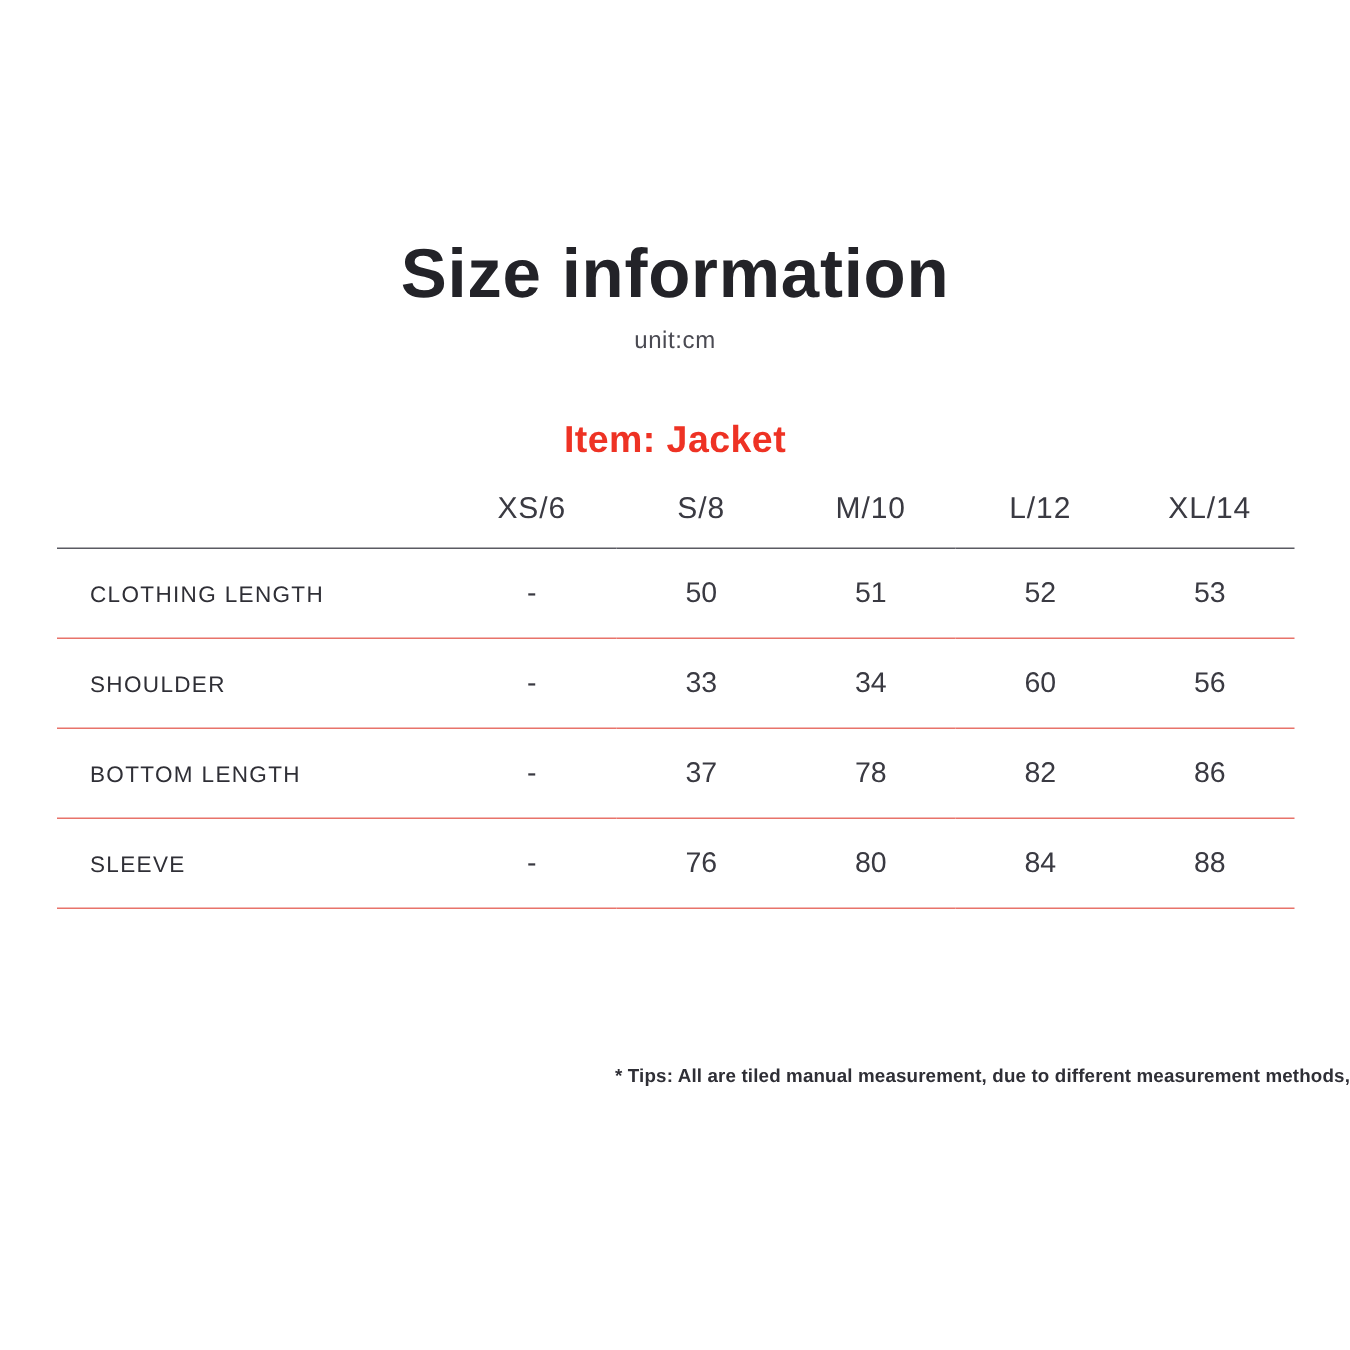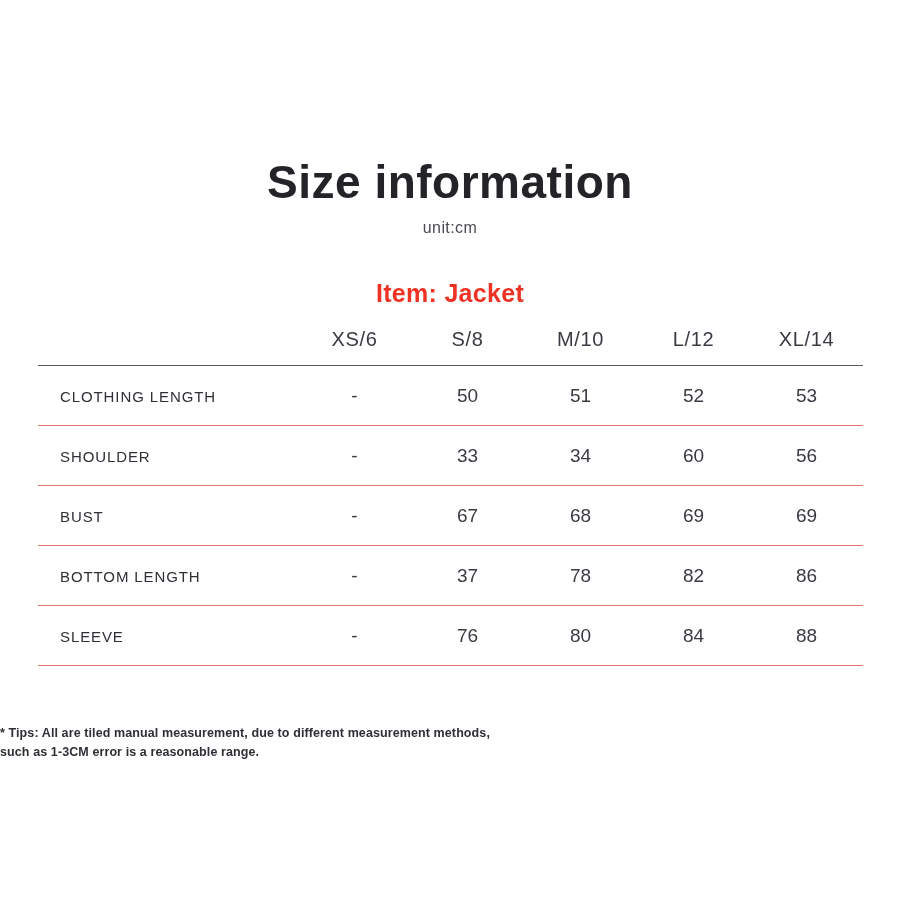--- a/index.html
+++ b/index.html
@@ -100,24 +100,24 @@
     letter-spacing: 0.9px;
     color: #2f2f36;
     font-weight: normal;
   }
   table.size-table tbody tr:first-child td {
     border-top: none;
   }
 
   .note {
     position: absolute;
-    top: 724px;
+    top: 708px;
     left: 0;
     width: 900px;
-    text-align: left;
+    text-align: right;
     font-size: 12.5px;
     line-height: 1.55;
     color: #2f2f36;
     font-weight: bold;
     letter-spacing: 0.1px;
   }
   .note .l2 {
     display: block;
   }
 </style>
@@ -161,28 +161,20 @@
         </tr>
         <tr>
           <td class="rowhead">SHOULDER</td>
           <td>-</td>
           <td>33</td>
           <td>34</td>
           <td>60</td>
           <td>56</td>
         </tr>
         <tr>
-          <td class="rowhead">BUST</td>
-          <td>-</td>
-          <td>67</td>
-          <td>68</td>
-          <td>69</td>
-          <td>69</td>
-        </tr>
-        <tr>
           <td class="rowhead">BOTTOM LENGTH</td>
           <td>-</td>
           <td>37</td>
           <td>78</td>
           <td>82</td>
           <td>86</td>
         </tr>
         <tr>
           <td class="rowhead">SLEEVE</td>
           <td>-</td>
@@ -190,16 +182,15 @@
           <td>80</td>
           <td>84</td>
           <td>88</td>
         </tr>
       </tbody>
     </table>
   </div>
 
   <div class="note">
     <span>* Tips: All are tiled manual measurement, due to different measurement methods,</span>
-    <span class="l2">such as 1-3CM error is a reasonable range.</span>
   </div>
 
 </div>
 
 </body></html>

